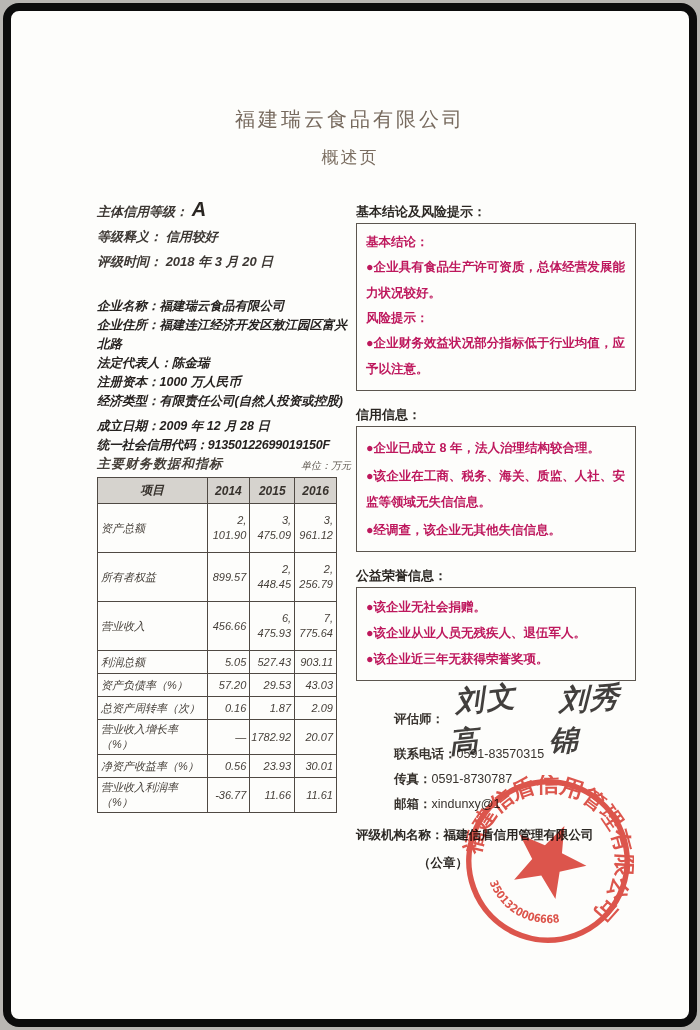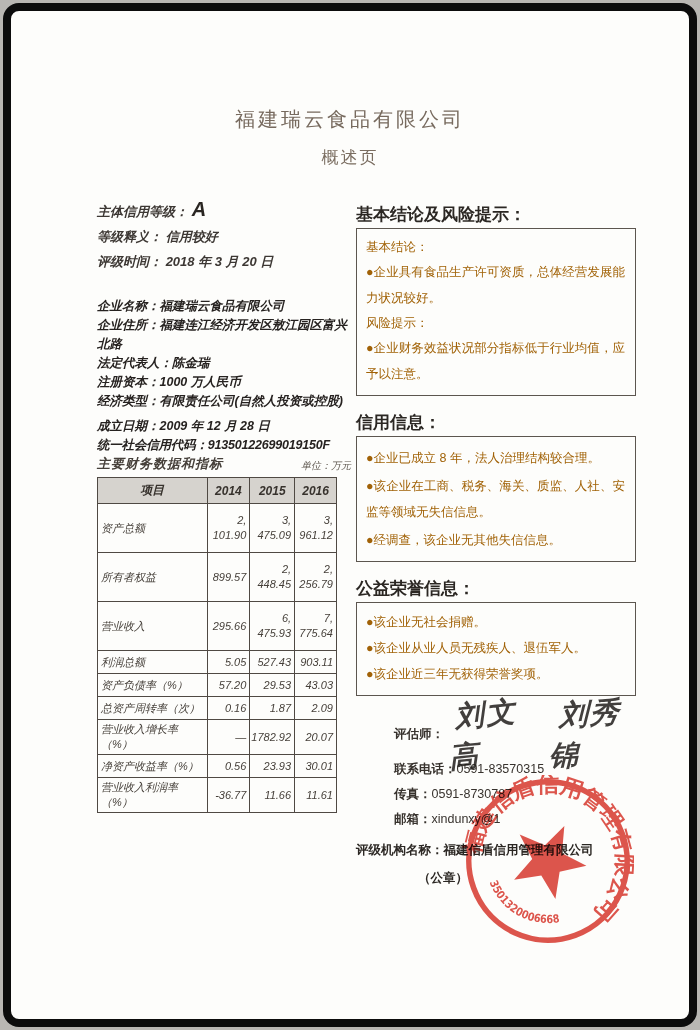--- a/index.html
+++ b/index.html
@@ -52,28 +52,29 @@
     background:#d6d3ce; font-weight:700; font-size:12px;
     height:26px; color:#37322d;
   }
   table.fin td.lbl { padding:2px 3px; text-align:left; font-size:11px; }
   table.fin td.num { padding:2px 3px 2px 1px; text-align:right; white-space:pre-line; line-height:15px; }
   table.fin tr.tall td { height:49px; }
   table.fin tr.short td { height:23px; }
 
   
   .right-col { position:absolute; left:345px; top:192px; width:280px; color:#3d3833; }
-  .sec-heading { font-size:17px; font-weight:700; color:#2b2723; margin-bottom:2px; }
+  .sec-heading { font-size:13px; font-weight:700; color:#2b2723; margin-bottom:2px; }
   .sec-box {
     border:1px solid #5c564f;
     padding:6px 10px 8px 9px;
     font-size:12.5px; line-height:26px;
     text-align:justify;
-    color:#a16207;
+    color:#be185d;
     margin-bottom:15px;
+    font-weight:bold;
   }
   .sec-box .sub { line-height:24px; }
   .sec-box .bullet { line-height:26px; }
   .box-credit .bullet { margin-top:2px; }
 
   
   .footer-block { margin-top:8px; font-size:12.5px; color:#37322d; position:relative; }
   .assessor-row { display:flex; align-items:center; height:46px; }
   .assessor-label { font-weight:700; flex:0 0 auto; }
   .sig {
@@ -169,21 +170,21 @@
         <tr class="tall">
           <td class="lbl">所有者权益</td>
           <td class="num">899.57</td>
           <td class="num">2,
 448.45</td>
           <td class="num">2,
 256.79</td>
         </tr>
         <tr class="tall">
           <td class="lbl">营业收入</td>
-          <td class="num">295.66</td>
+          <td class="num">456.66</td>
           <td class="num">6,
 475.93</td>
           <td class="num">7,
 775.64</td>
         </tr>
         <tr class="short">
           <td class="lbl">利润总额</td>
           <td class="num">5.05</td>
           <td class="num">527.43</td>
           <td class="num">903.11</td>

